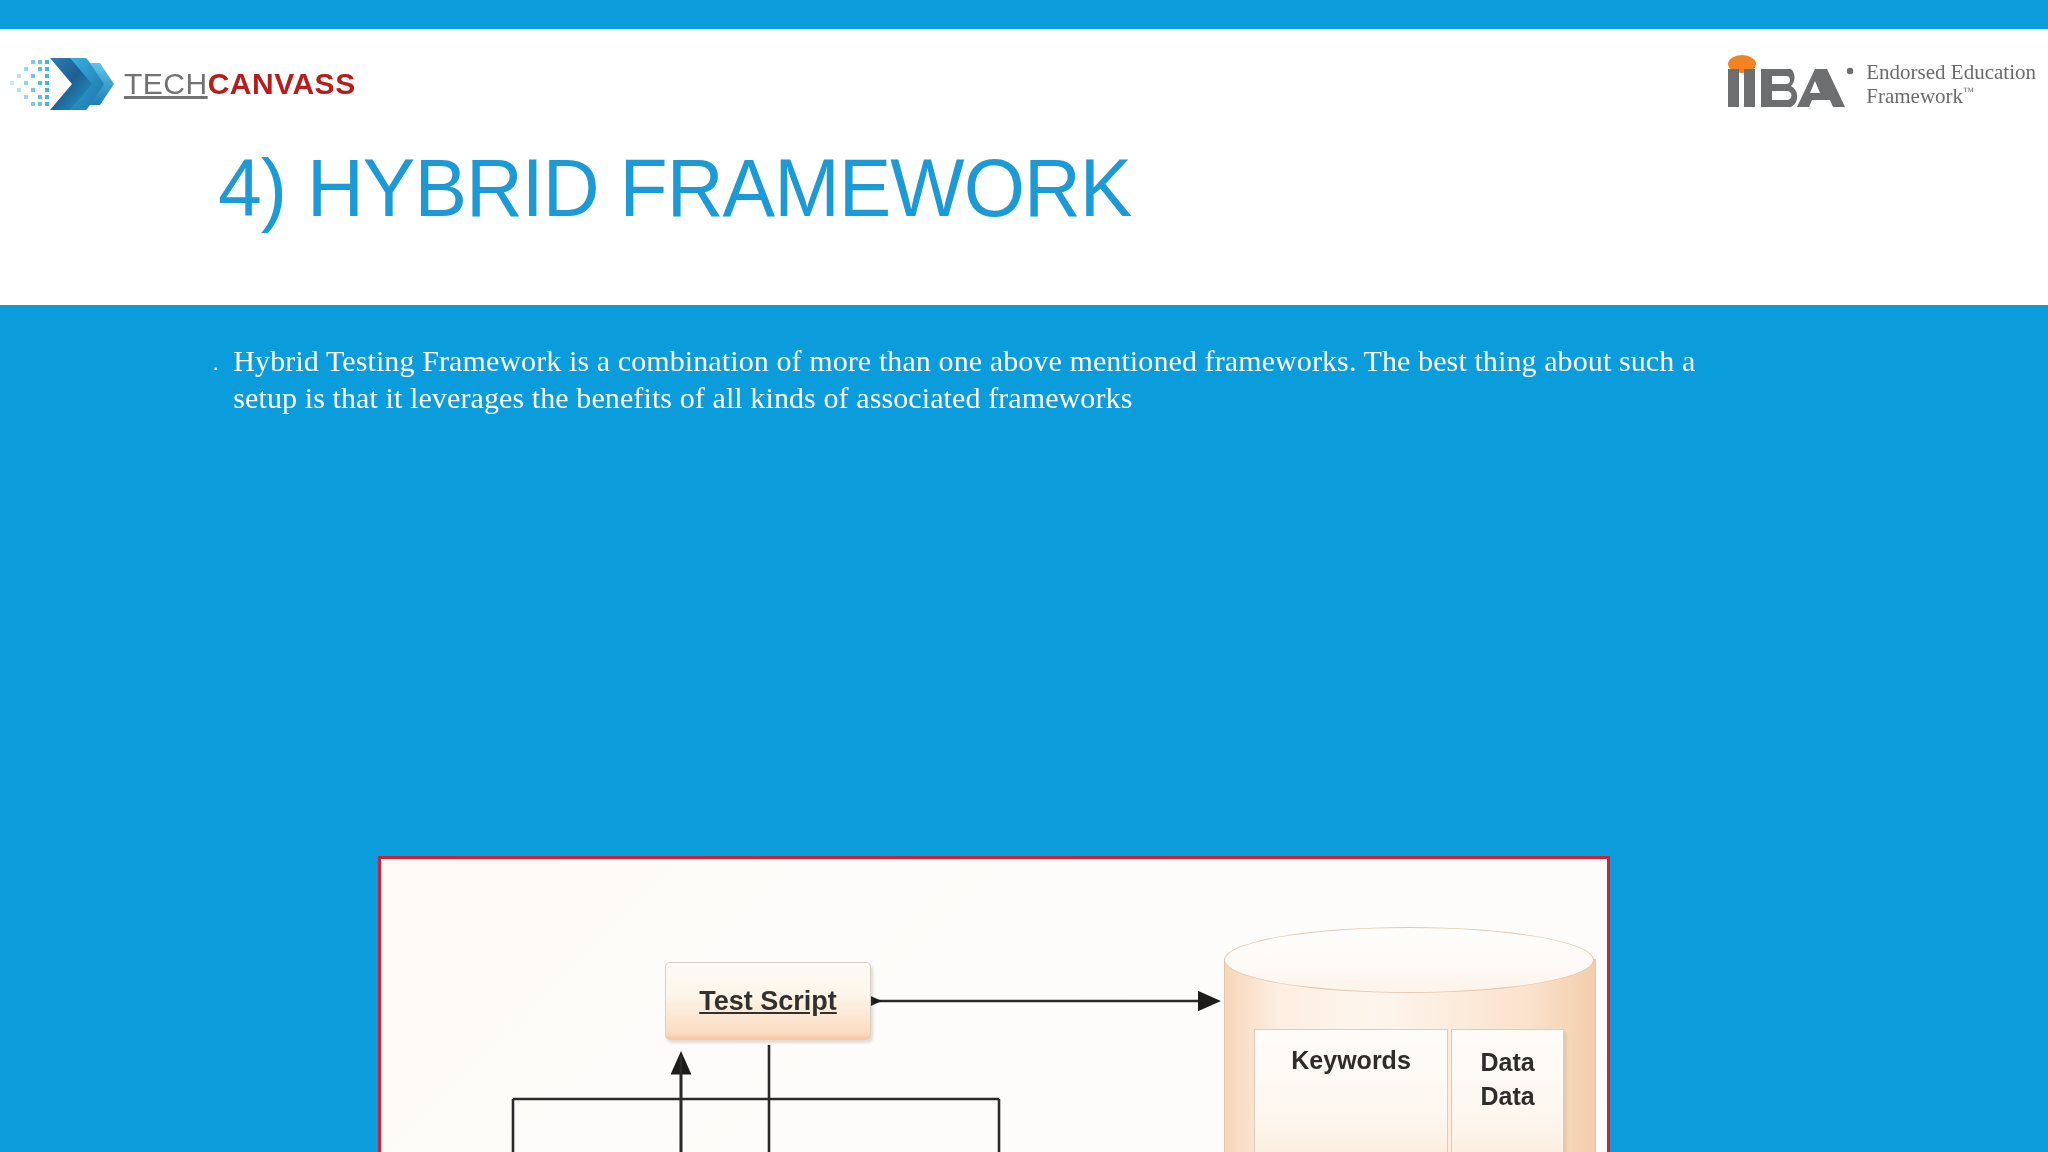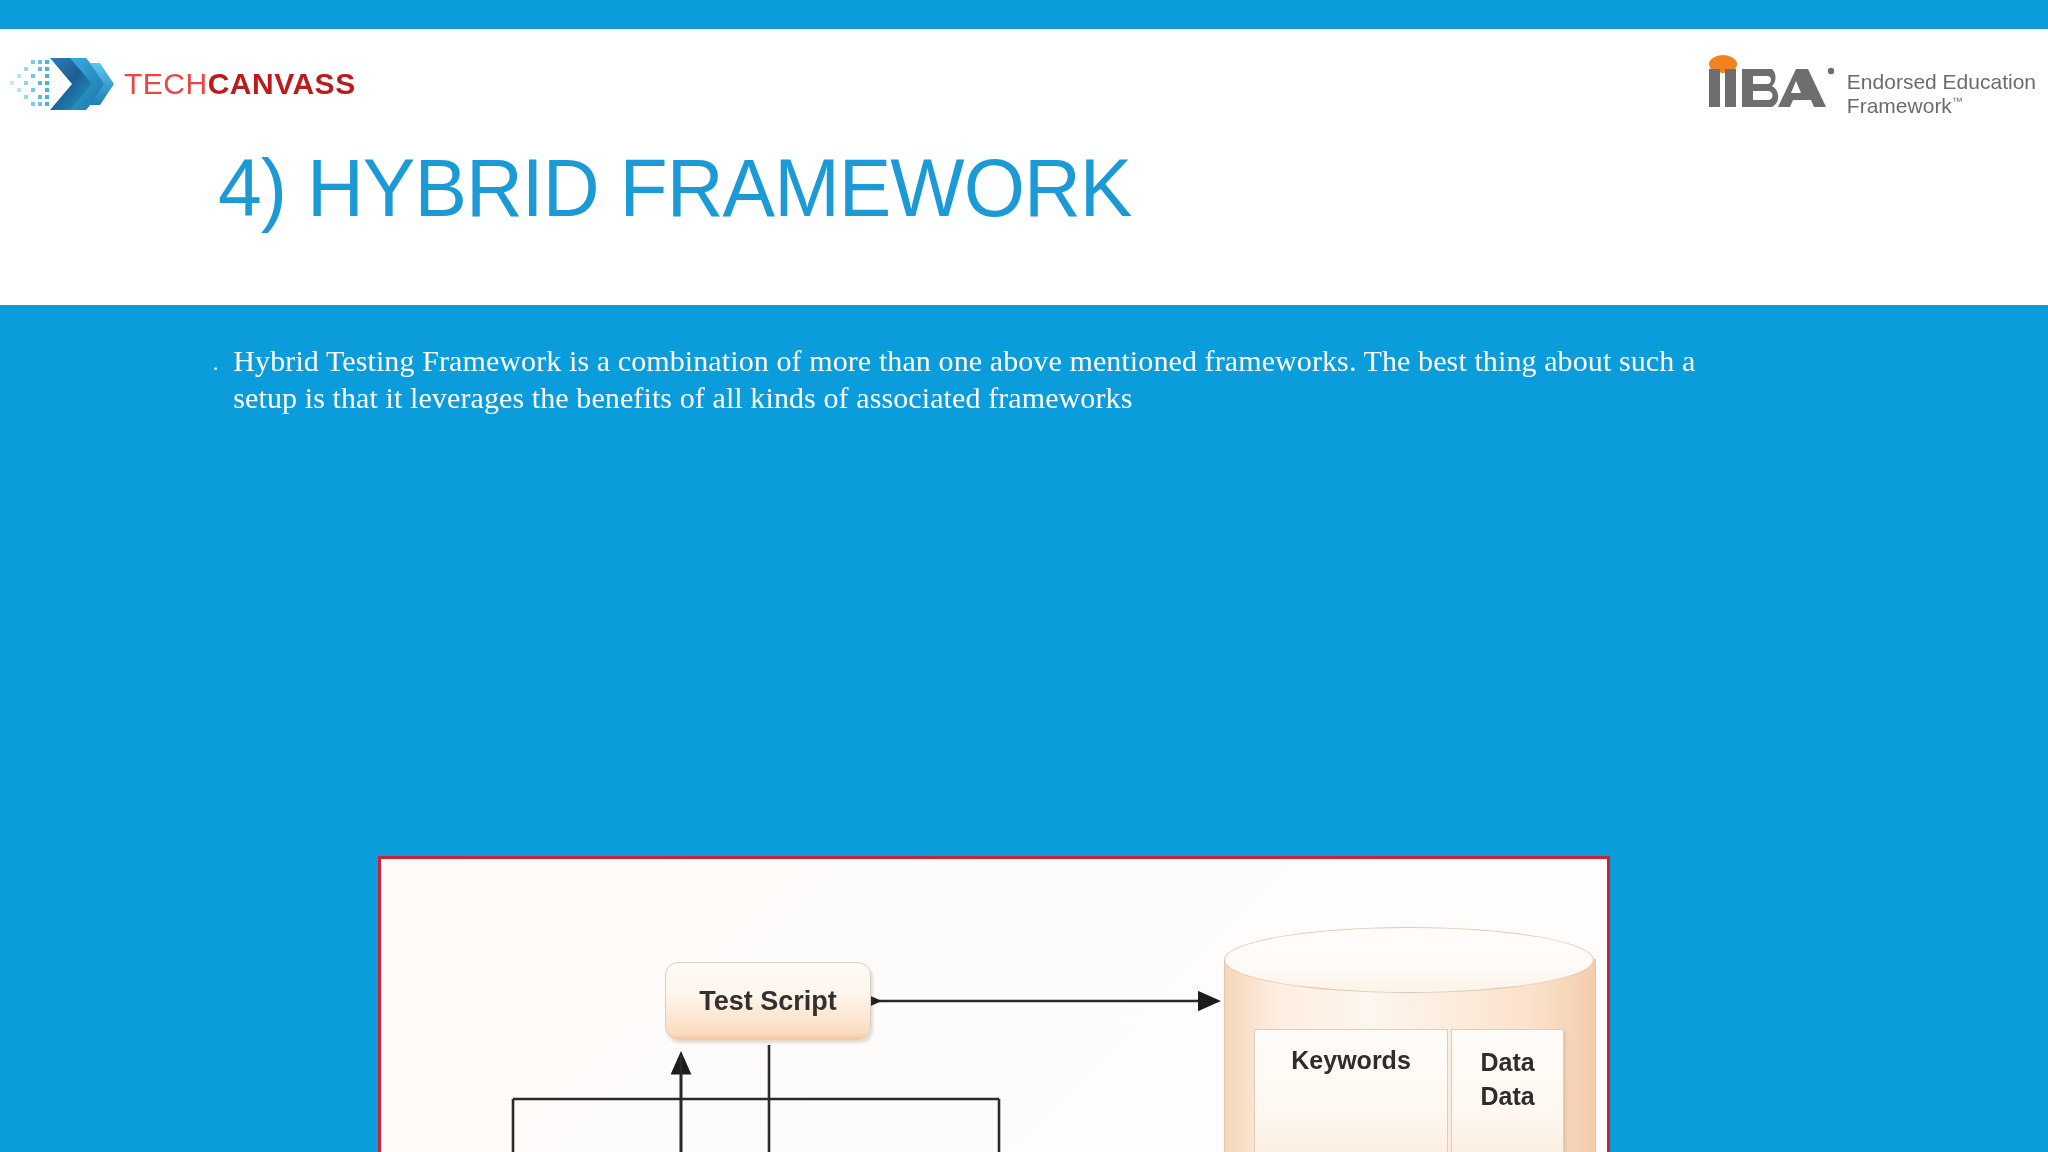--- a/index.html
+++ b/index.html
@@ -55,45 +55,44 @@
   }
   .tc-mark svg { display: block; }
   .tc-word {
     margin-left: 8px;
     font-family: "Liberation Sans", sans-serif;
     font-size: 30px;
     letter-spacing: 0.5px;
     line-height: 1;
     white-space: nowrap;
   }
-  .tc-word .light { color: #ef4444; font-weight: 400; }
+  .tc-word .light { color: #737373; font-weight: 400; text-decoration: underline; }
   .tc-word .bold  { color: #b91c1c; font-weight: 700; }
 
   
   .iiba {
     position: absolute;
     right: 12px; top: 26px;
     height: 56px;
     display: flex;
     align-items: flex-start;
   }
   .iiba-mark {
     position: relative;
     width: 136px; height: 54px;
     flex: 0 0 auto;
   }
   .iiba-text {
     margin-left: 10px;
     padding-top: 6px;
-    font-family: Liberation Sans, sans-serif;
+    font-family: Liberation Serif, serif;
     font-size: 21px;
     line-height: 1.12;
     color: #6b6b6b;
     white-space: nowrap;
-    margin-top: 9px;
   }
   .iiba-text .tm { font-size: 11px; vertical-align: super; }
 
   
   .title {
     position: absolute;
     left: 218px;
     top: 118px;
     font-family: "Liberation Sans", sans-serif;
     font-size: 82px;
@@ -155,29 +154,30 @@
     height: 100%;
     background: linear-gradient(135deg,#fdfaf7 0%,#fefcfa 40%,#fffdfc 100%);
     overflow: hidden;
   }
 
   
   .dbox {
     position: absolute;
     box-sizing: border-box;
     border: 1px solid #d8cfc6;
-    border-radius: 13px;
+    border-radius: 5px;
     background: linear-gradient(to bottom, #fdfaf4 0%, #fdf6ec 40%, #fbdcc0 92%, #f6c79f 100%);
     box-shadow: 2px 3px 3px rgba(120,95,70,0.20);
     display: flex;
     align-items: center;
     justify-content: center;
     font-family: "Liberation Sans", sans-serif;
     color: #33312f;
     font-weight: 600;
+    text-decoration: underline;
   }
 
   .box-test-script {
     left: 284px; top: 103px;
     width: 206px; height: 78px;
     font-size: 27px;
   }
 
   
   .cyl {

